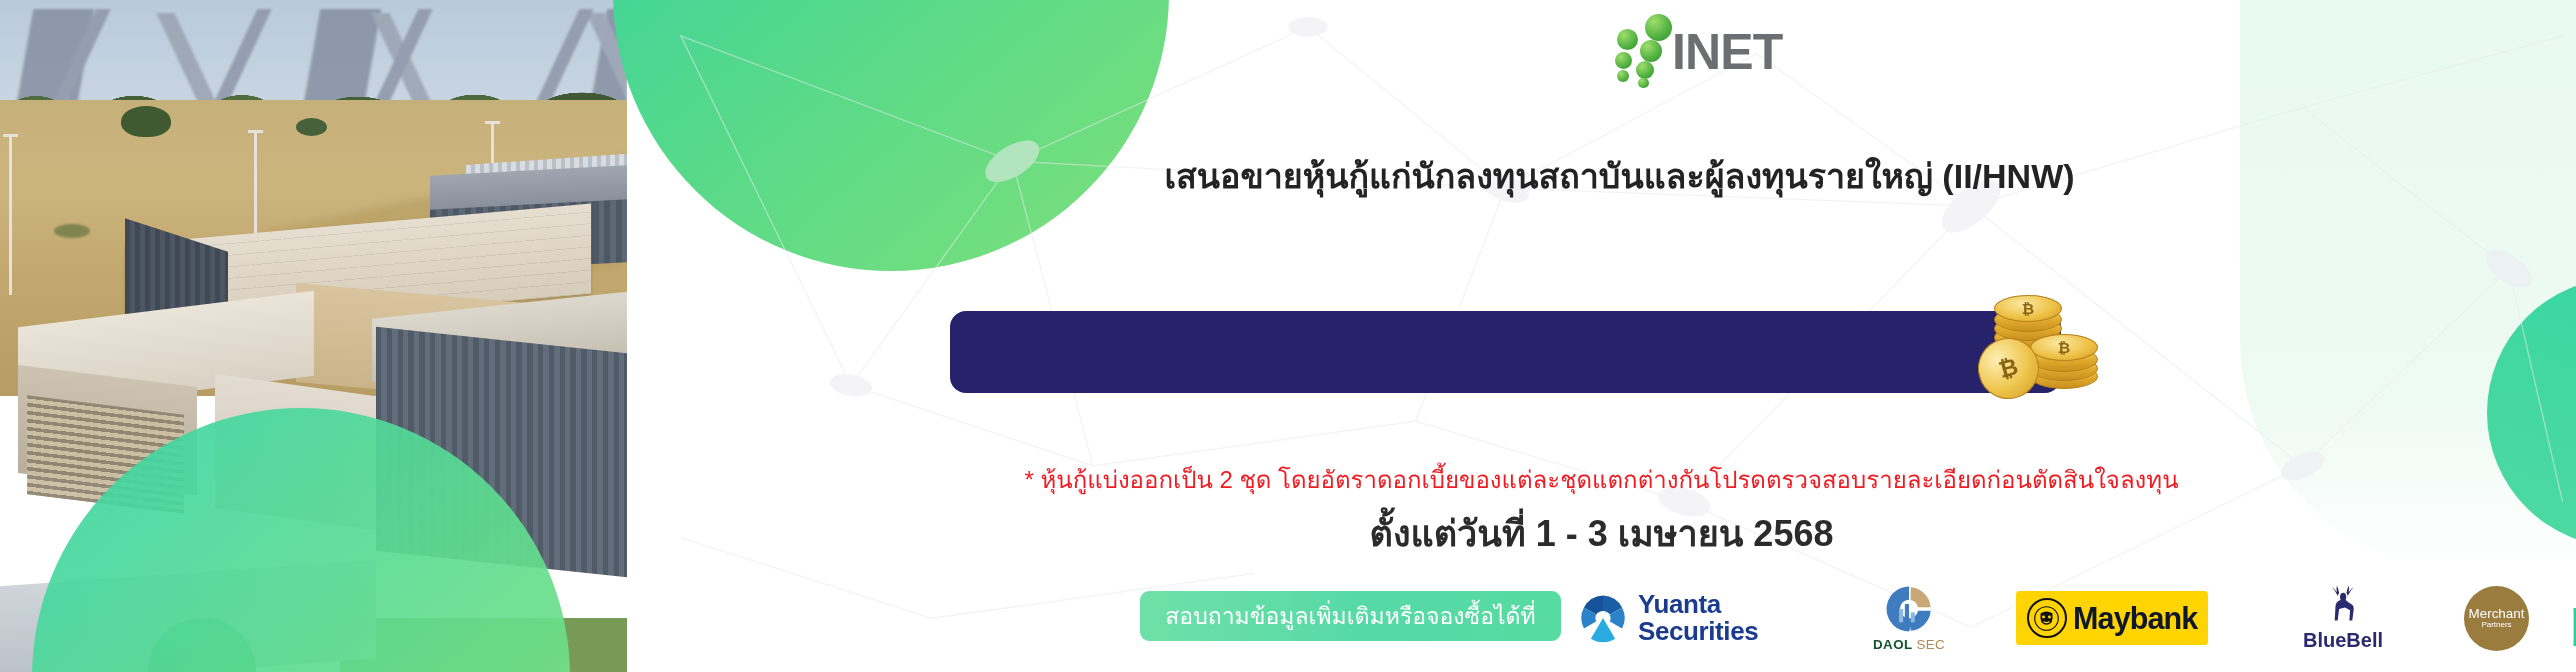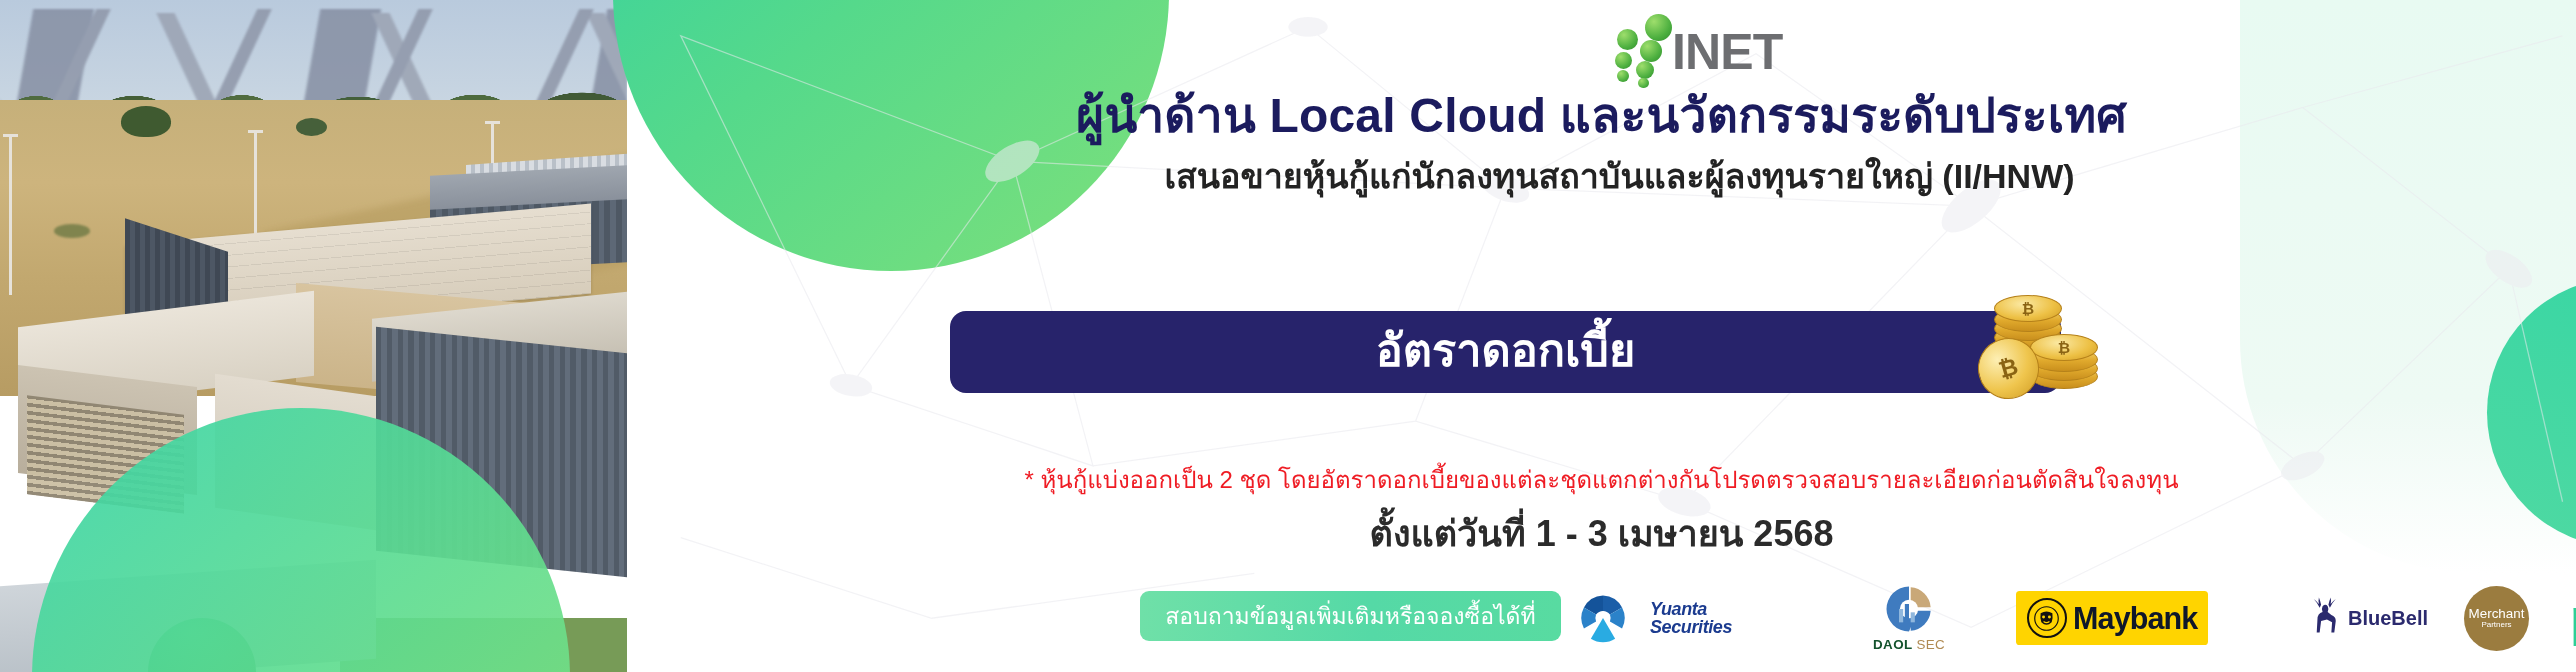--- a/index.html
+++ b/index.html
@@ -293,37 +293,37 @@
   }
 
   
   .brokers{
     position:absolute;left:950px;top:582px;width:968px;height:72px;
   }
   .broker{position:absolute;top:0;height:72px;display:flex;align-items:center;}
 
   .yuanta-mark{width:52px;height:52px;position:relative;}
   .yuanta-text{
-    margin-left:21px;color:#1b3b8f;font-weight:bold;font-style:italic;
-    font-size:18px;line-height:1.02;letter-spacing:-0.4px;
+    margin-left:9px;color:#1b3b8f;font-weight:bold;
+    font-size:26px;line-height:1.02;letter-spacing:-0.4px;
   }
   .daol{flex-direction:column;justify-content:center;}
   .daol-mark{width:50px;height:50px;position:relative;}
   .daol-text{font-size:13.4px;font-weight:bold;color:#2b3a6b;letter-spacing:0.4px;margin-top:2.7px;}
   .daol-text span{color:#b08a52;font-weight:normal;}
   .maybank{
     background:#ffd400;border-radius:3.6px;padding:5.4px 10.8px;height:43px;
     display:flex;align-items:center;gap:6.3px;
   }
   .maybank-tiger{
     width:36px;height:36px;border-radius:50%;border:2.2px solid #111;
     display:flex;align-items:center;justify-content:center;font-size:20px;
   }
   .maybank-text{color:#0f172a;font-weight:bold;font-size:30.5px;letter-spacing:-0.9px;}
-  .bluebell{flex-direction:row;justify-content:center;}
+  .bluebell{flex-direction:column;justify-content:center;}
   .bluebell-text{color:#2b2a6e;font-weight:bold;font-size:20px;margin-top:1.8px;}
   .merchant{
     width:65px;height:65px;border-radius:50%;background:#9b7c3f;
     display:flex;flex-direction:column;align-items:center;justify-content:center;
     color:#fff;
   }
   .merchant-t1{font-size:13.4px;line-height:1.05;}
   .merchant-t2{font-size:8px;line-height:1.05;}
   .pi-text{color:#2ecf96;font-weight:bold;font-size:52px;line-height:.8;letter-spacing:-1.8px;}
 
@@ -427,26 +427,24 @@
         <div class="dot" style="left:12.5px;top:16px;width:21.5px;height:21.5px;"></div>
         <div class="dot" style="left:36px;top:27px;width:22.4px;height:22.4px;"></div>
         <div class="dot" style="left:10.8px;top:39px;width:17px;height:17px;"></div>
         <div class="dot" style="left:32px;top:48px;width:18px;height:18px;"></div>
         <div class="dot" style="left:12.5px;top:57px;width:12.5px;height:12.5px;"></div>
         <div class="dot" style="left:34px;top:65px;width:10.8px;height:10.8px;"></div>
       </div>
       <div class="logo-text">INET</div>
     </div>
 
-    <div class="headline">ผู้นำด้าน Local Cloud และนวัตกรรมระดับประเทศ</div>
     <div class="subheadline">เสนอขายหุ้นกู้แก่นักลงทุนสถาบันและผู้ลงทุนรายใหญ่ (II/HNW)</div>
 
     <div class="rate-wrap">
       <div class="rate-badge">
-        <span class="rate-label">อัตราดอกเบี้ย</span>
       </div>
       <div class="coins">
         <div class="coin-stack" style="left:23px;top:3.6px;">
           <div class="coin" style="top:57px;"></div>
           <div class="coin" style="top:48px;"></div>
           <div class="coin" style="top:39px;"></div>
           <div class="coin" style="top:30.5px;"></div>
           <div class="coin" style="top:21.5px;"></div>
           <div class="coin-face" style="top:9px;">₿</div>
         </div>

